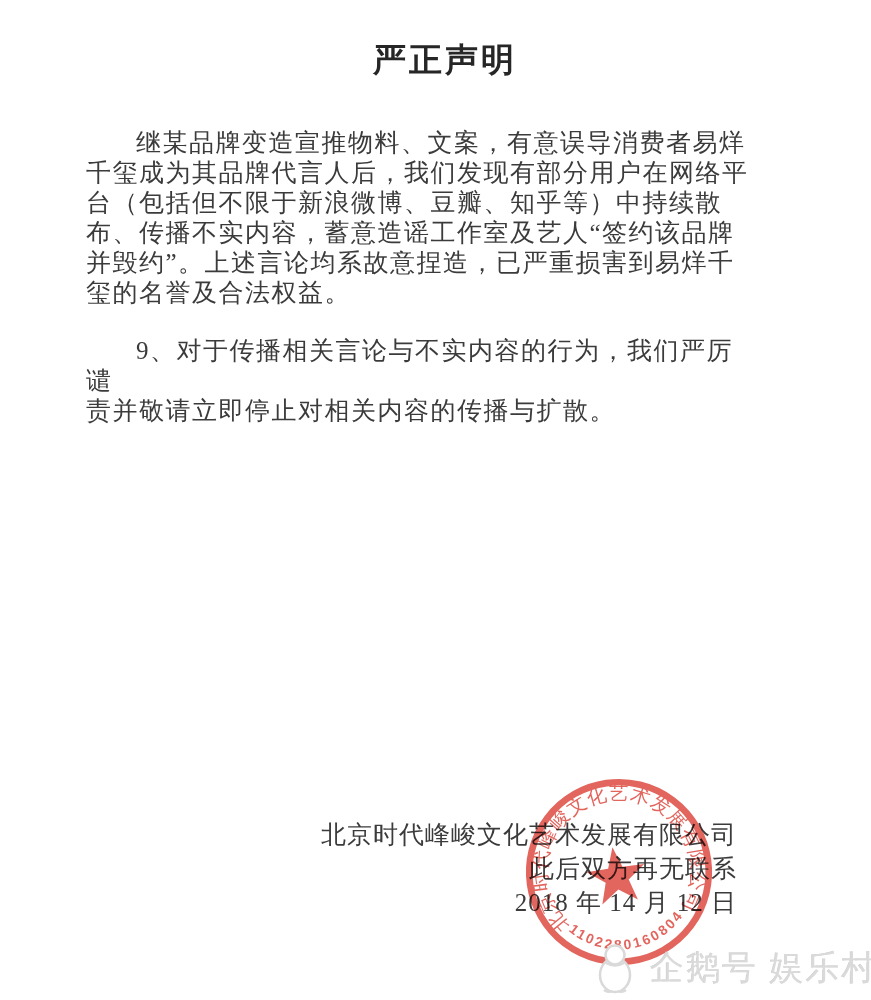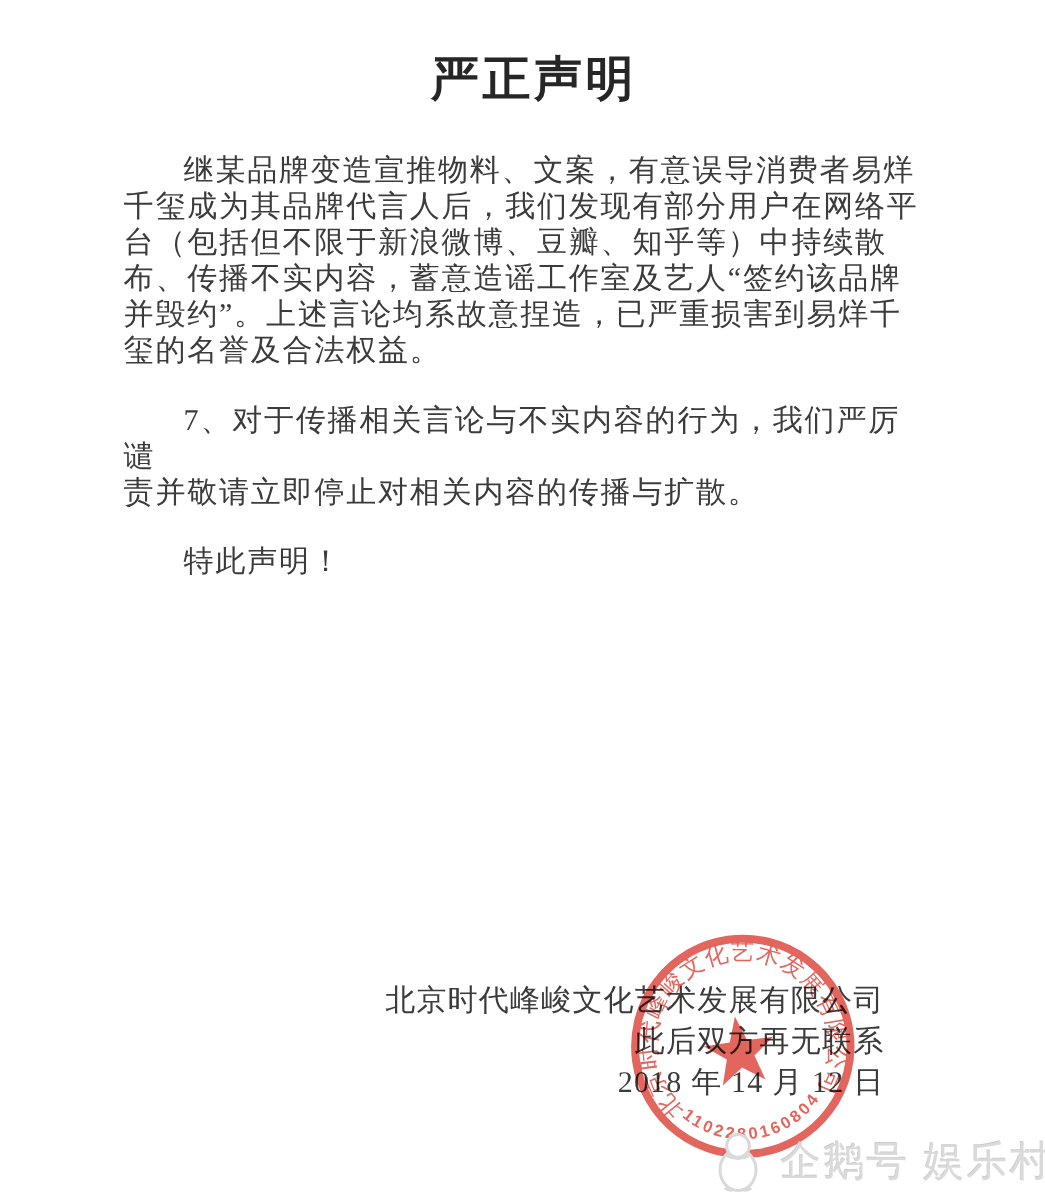--- a/index.html
+++ b/index.html
@@ -12,29 +12,29 @@
     overflow: hidden;
     font-family: "Liberation Serif", "DejaVu Serif", serif;
     color: #3b3b3b;
   }
   .doc-title {
     position: absolute;
     top: 38px;
     left: 0;
     width: 100%;
     text-align: center;
-    font-size: 40px;
+    font-size: 33px;
     font-weight: bold;
     letter-spacing: 3px;
     padding-left: 19px; 
     color: #262626;
   }
   .doc-body {
     position: absolute;
-    left: 103px;
+    left: 86px;
     top: 128px;
     width: 672px;
     font-size: 25px;
     line-height: 30px;
     letter-spacing: 1.5px;
     color: #3b3b3b;
   }
   .doc-body p {
     white-space: pre-line;     
     text-indent: 2em;          
@@ -85,23 +85,22 @@
 
   <h1 class="doc-title">严正声明</h1>
 
   <div class="doc-body">
     <p>继某品牌变造宣推物料、文案，有意误导消费者易烊
 千玺成为其品牌代言人后，我们发现有部分用户在网络平
 台（包括但不限于新浪微博、豆瓣、知乎等）中持续散
 布、传播不实内容，蓄意造谣工作室及艺人“签约该品牌
 并毁约”。上述言论均系故意捏造，已严重损害到易烊千
 玺的名誉及合法权益。</p>
-    <p>7、对于传播相关言论与不实内容的行为，我们严厉谴
+    <p>9、对于传播相关言论与不实内容的行为，我们严厉谴
 责并敬请立即停止对相关内容的传播与扩散。</p>
-    <p>特此声明！</p>
   </div>
 
   <div class="signature">
     <div>北京时代峰峻文化艺术发展有限公司</div>
     <div>此后双方再无联系</div>
     <div>2018 年 14 月 12 日</div>
   </div>
 
   <svg class="stamp" viewBox="0 0 200 200" xmlns="http://www.w3.org/2000/svg" aria-hidden="true">
     <defs>

